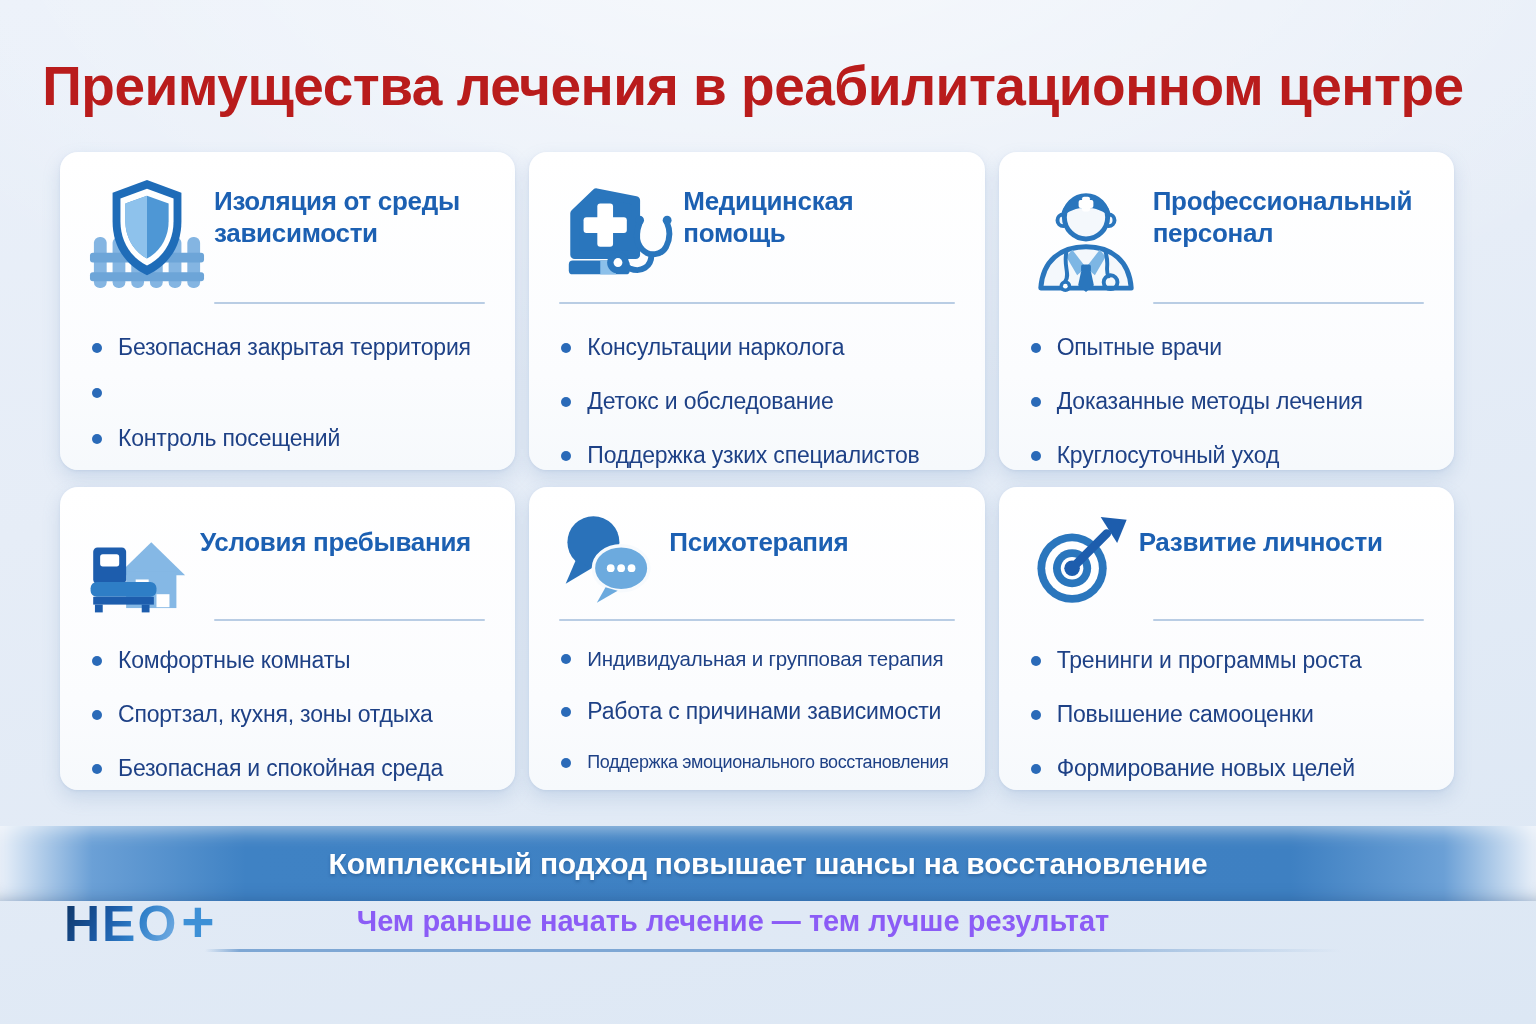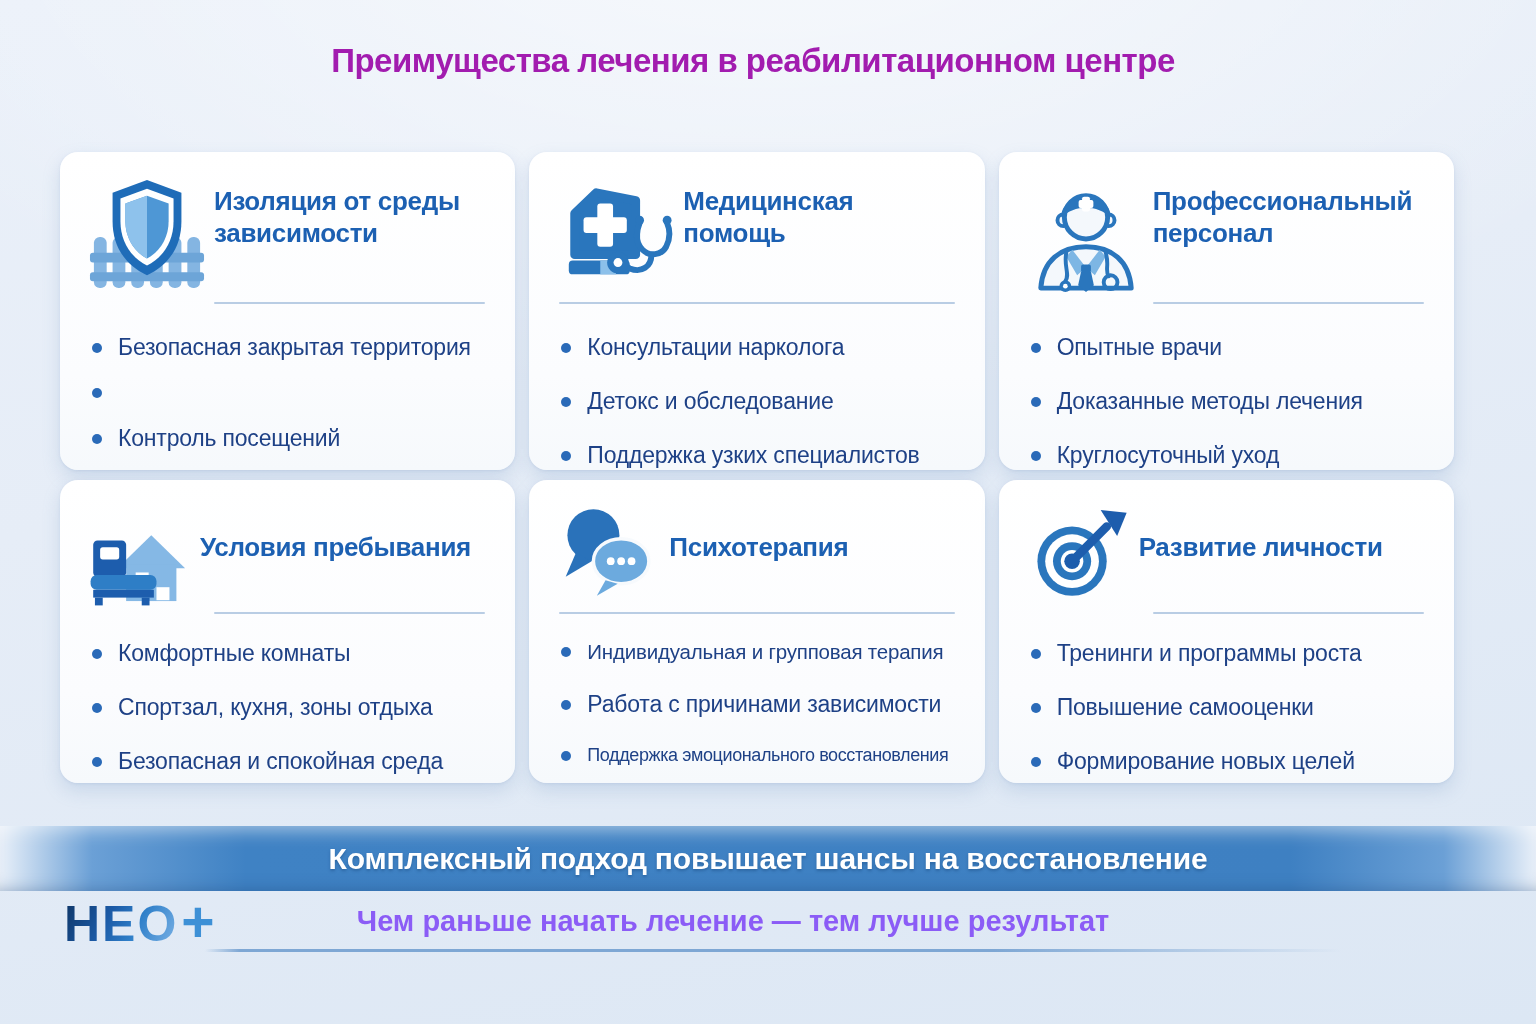--- a/index.html
+++ b/index.html
@@ -7,63 +7,63 @@
   body {
     width:1536px; height:1024px; position:relative; overflow:hidden;
     font-family:"Liberation Sans", sans-serif;
     background:
       radial-gradient(120% 90% at 50% -10%, rgba(255,255,255,0.65) 0%, rgba(255,255,255,0) 55%),
       linear-gradient(168deg, #eaf0f9 0%, #e6edf7 40%, #dce7f4 100%);
   }
 
   .page-title {
     position:absolute; top:42px; left:0; right:30px;
-    text-align:center; font-size:33px; font-weight:bold;
-    color:#a21caf; letter-spacing:-0.5px; margin:0;
+    text-align:center; font-size:55px; font-weight:bold;
+    color:#b91c1c; letter-spacing:-0.5px; margin:12px;
   }
 
   .grid {
     position:absolute; top:152px; left:60px; width:1394px;
     display:grid; grid-template-columns:repeat(3,1fr);
-    grid-template-rows:318px 303px; gap:10px 14px;
+    grid-template-rows:318px 303px; gap:17px 14px;
   }
 
   .card {
     background:linear-gradient(180deg,#ffffff 0%, #fbfcfe 70%, #f6f9fc 100%);
     border-radius:18px;
     box-shadow:0 8px 18px rgba(110,145,190,0.22), 0 1px 3px rgba(110,145,190,0.16);
     padding:24px 28px 0 28px;
   }
 
   .card-head { display:flex; align-items:flex-start; min-height:118px; }
   .row2 .card-head { min-height:96px; }
   .icon { width:118px; height:118px; flex:0 0 auto; }
   .row2 .icon { width:104px; height:104px; }
   .icon svg { width:100%; height:100%; display:block; }
 
   .card h2 {
     margin:10px 0 0 8px; font-size:26px; line-height:1.22;
     font-weight:bold; color:#1c60b2; letter-spacing:-0.3px;
   }
-  .row2 .card h2, .row2 h2 { margin-top:28px; }
+  .row2 .card h2, .row2 h2 { margin-top:16px; }
 
   .rule { height:2px; background:#b9cde4; margin:8px 2px 0 126px; border-radius:1px; }
   .rule-full { margin-left:2px; }
   .row2 .rule { margin-top:4px; }
 
   ul.bullets { list-style:none; margin:30px 0 0 0; padding:0 0 0 4px; }
   .row2 ul.bullets { margin-top:26px; }
   ul.bullets li { display:flex; align-items:center; margin-bottom:27px; }
   .dot { width:10px; height:10px; border-radius:50%; background:#2a6ab8; margin-right:16px; flex:0 0 auto; }
   .bt { color:#1e4186; font-size:23px; white-space:nowrap; letter-spacing:-0.2px; }
   .bt.t1 { font-size:20.5px; }
   .bt.t2 { font-size:18px; letter-spacing:-0.4px; }
 
   .banner {
-    position:absolute; top:826px; left:0; width:1536px; height:65px;
+    position:absolute; top:826px; left:0; width:1536px; height:75px;
     display:flex; align-items:center; justify-content:center;
     background:linear-gradient(90deg,#e9f0f9 0%, #6ba0d6 6%, #3f82c4 16%, #3e80c2 84%, #6ba0d6 94%, #e9f0f9 100%);
     box-shadow: inset 0 16px 18px -12px rgba(255,255,255,0.55), inset 0 -12px 16px -12px rgba(20,60,110,0.38);
   }
   .banner-text {
     color:#ffffff; font-size:30px; font-weight:bold; letter-spacing:-0.2px;
     text-shadow:0 2px 3px rgba(25,70,125,0.45);
   }
 
   .logo { position:absolute; left:64px; top:899px; display:flex; align-items:flex-start; }

